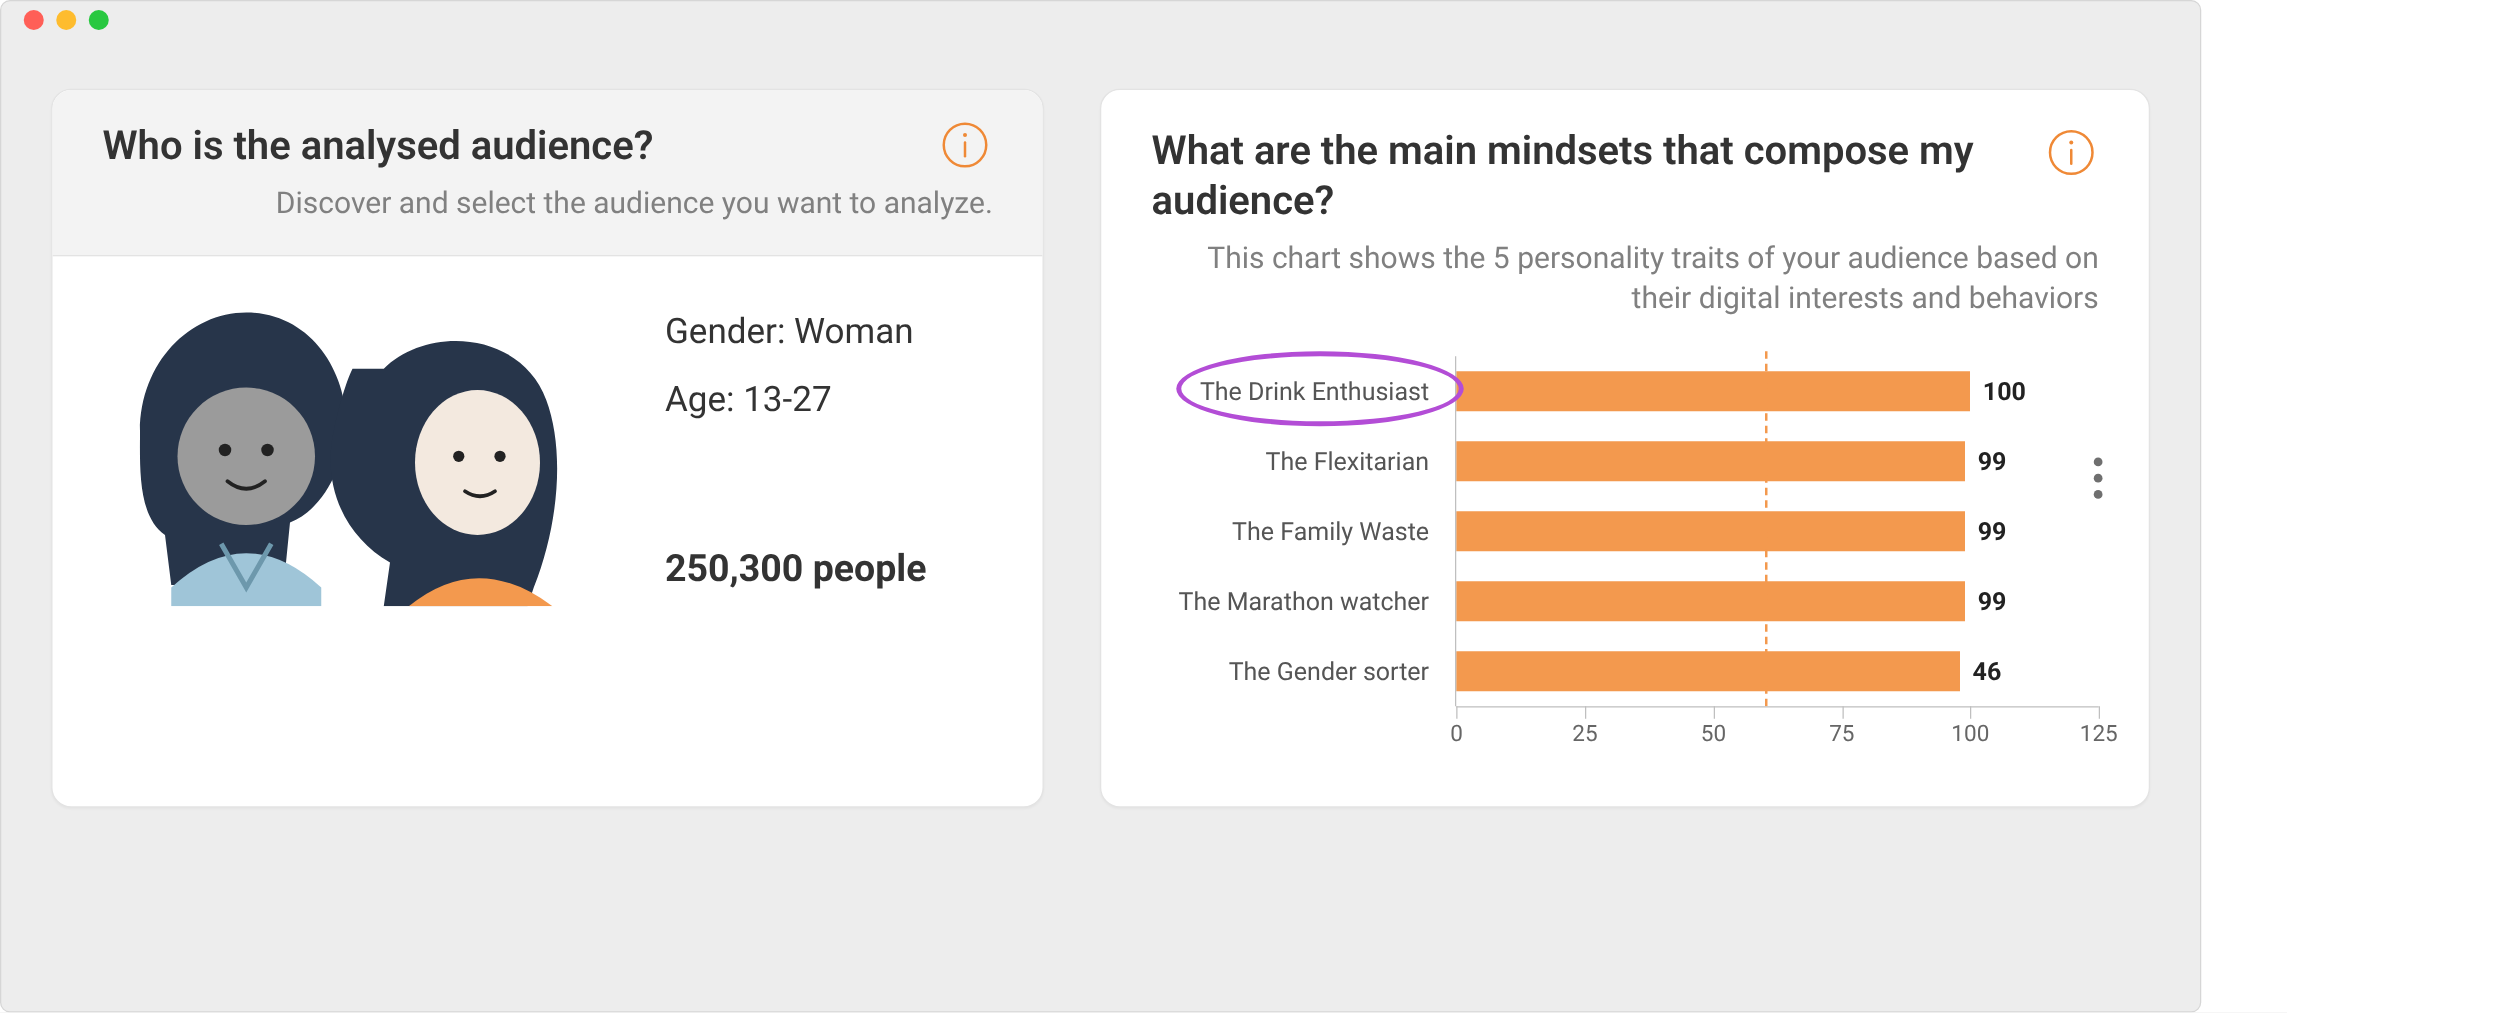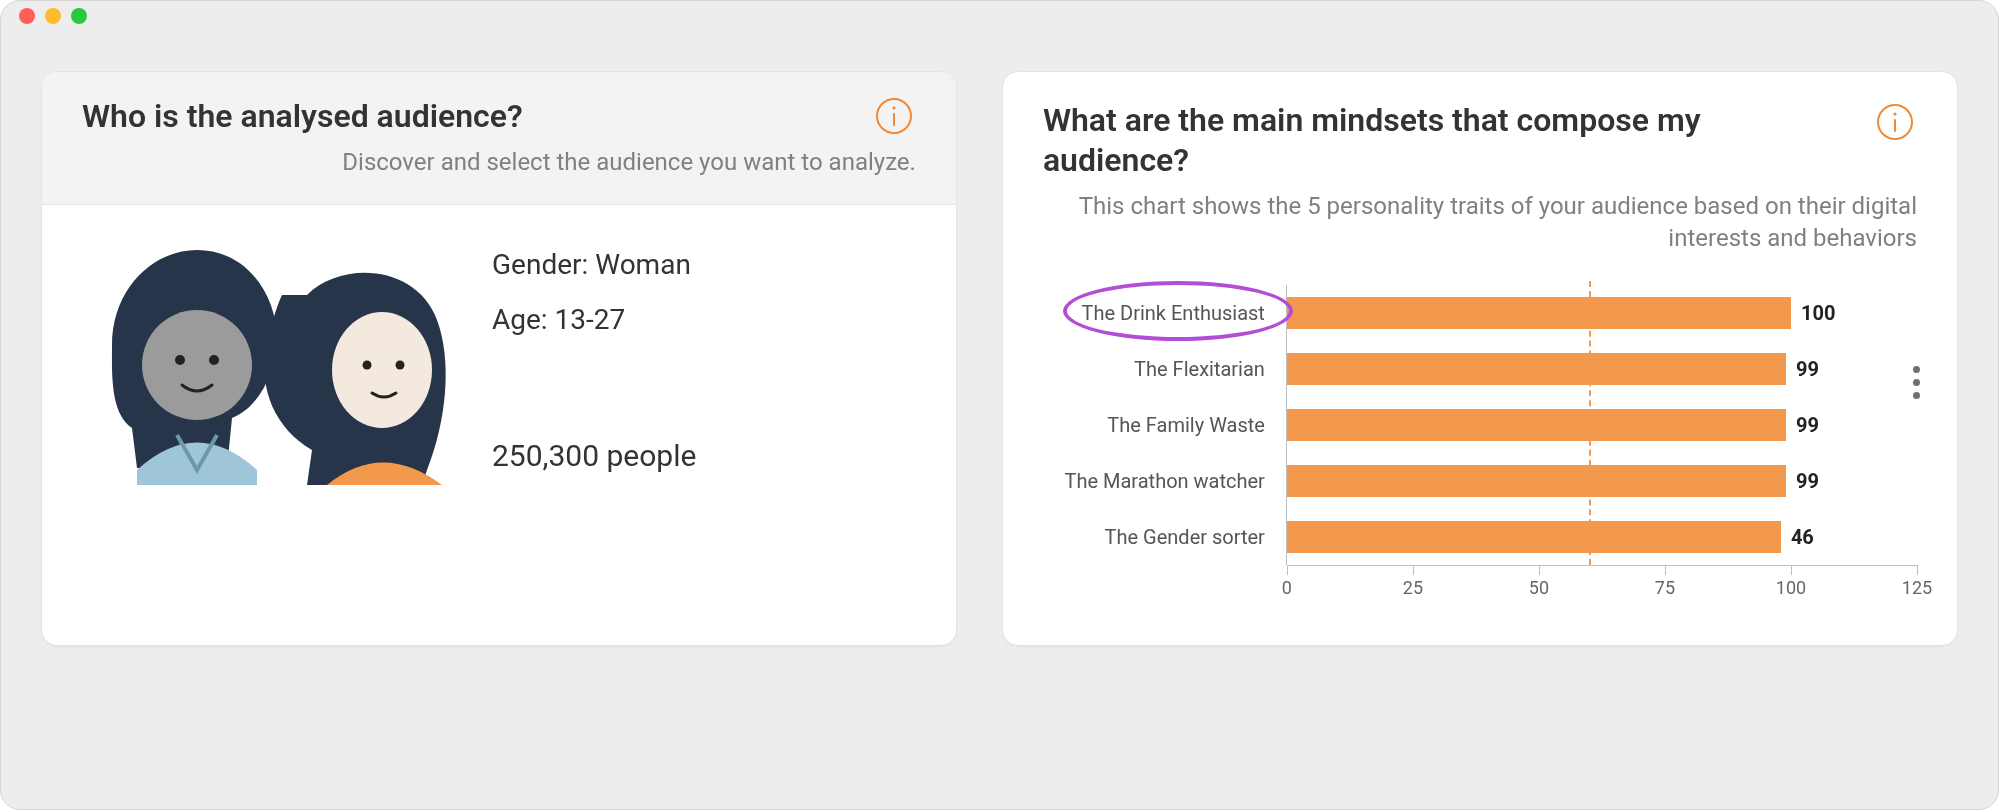--- a/index.html
+++ b/index.html
@@ -13,24 +13,24 @@
     --border:#e3e3e3;
     --highlight:#b34dd6;
   }
   *{box-sizing:border-box;}
   body{
     margin:0;
     font-family:-apple-system,BlinkMacSystemFont,"Segoe UI",Roboto,Helvetica,Arial,sans-serif;
     background:#fff;
   }
   .window{
-    width:1999px;
+    width:1761px;
     height:810px;
     border:1.5px solid #d6d6d6;
-    border-radius:20px;
+    border-radius:8px;
     background:var(--bg);
     overflow:hidden;
     position:relative;
   }
   .titlebar{
     height:30px;
     display:flex;
     align-items:center;
     padding:0 18px;
     gap:10px;
@@ -86,35 +86,36 @@
     width:44px;height:44px;
     display:flex;align-items:center;justify-content:center;
     color:var(--accent-dark);
     cursor:pointer;
   }
   .info-icon svg{width:40px;height:40px;}
 
   .audience-body{
     display:flex;
     padding:30px 40px 50px 40px;
+    gap:40px;
     align-items:center;
   }
   .people-illustration{
     width:410px;
     height:250px;
     flex:0 0 auto;
   }
   .audience-info{
     display:flex;flex-direction:column;gap:22px;
     font-size:28px;
     color:var(--text);
   }
   .audience-count{
     font-size:30px;
-    font-weight:400;
+    font-weight:700;
     margin-top:80px;
   }
 
   
   .card.right .card-title{margin-right:70px;}
   .card.right .info-icon{top:28px;right:40px;}
   .kebab{
     position:absolute;
     right:26px; top:290px;
     width:30px;height:40px;

